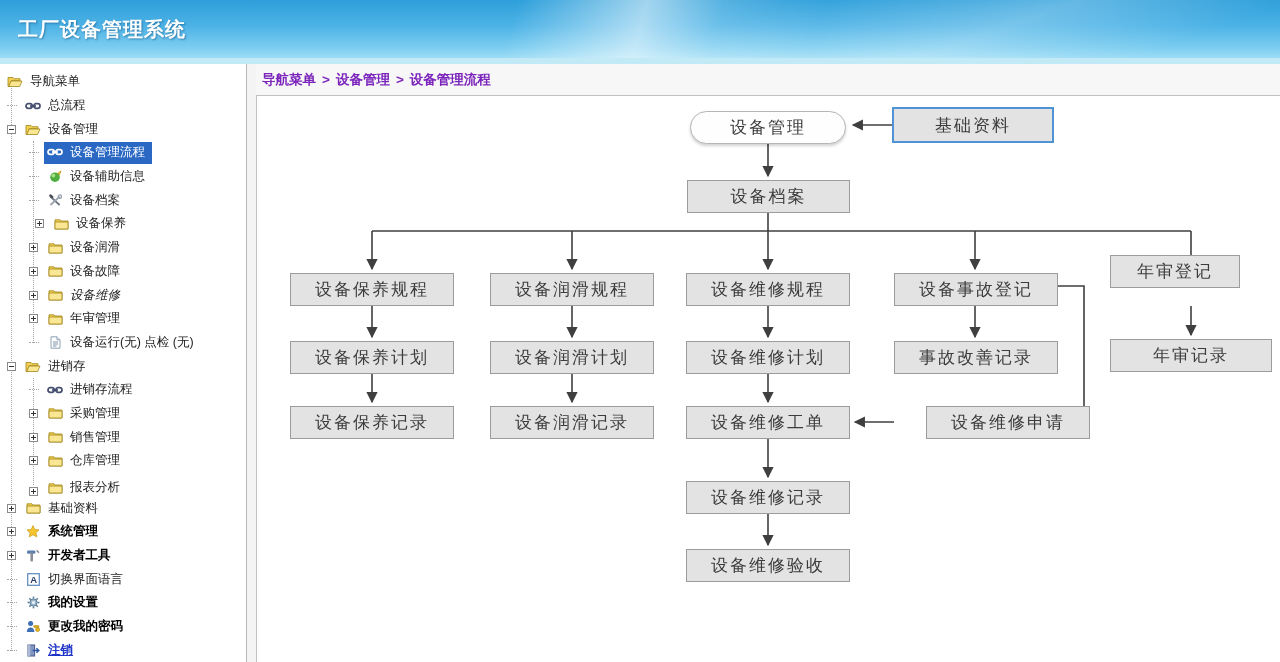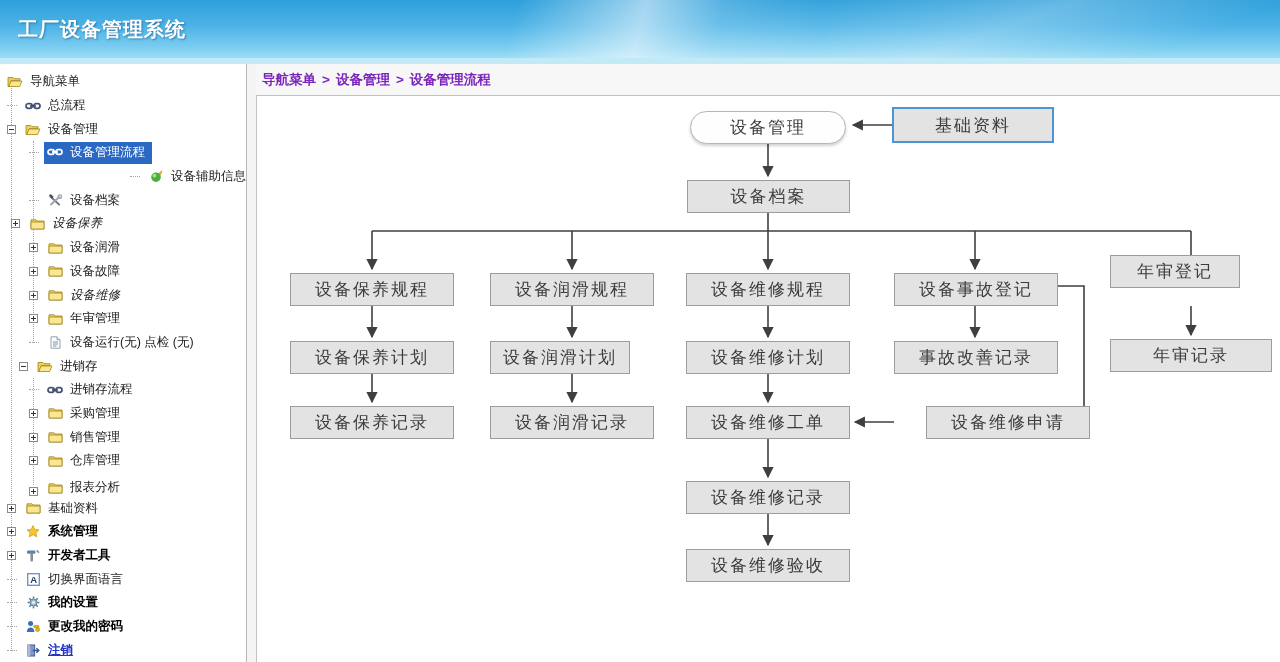--- a/index.html
+++ b/index.html
@@ -114,21 +114,21 @@
           <span class="ticon">
             <svg width="16" height="10" viewBox="0 0 16 10">
               <rect x="1" y="2.7" width="6.2" height="4.6" rx="2.3" fill="none" stroke="#ffffff" stroke-width="1.7"></rect>
               <rect x="8.8" y="2.7" width="6.2" height="4.6" rx="2.3" fill="none" stroke="#ffffff" stroke-width="1.7"></rect>
               <line x1="5" y1="5" x2="11" y2="5" stroke="#ffffff" stroke-width="1.7"></line>
             </svg>
           </span>
           <span class="lbl">设备管理流程</span>
         </span>
       </div>
-      <div class="tree-row" style="padding-left: 29px; justify-content: flex-end;">
+      <div class="tree-row" style="padding-left: 29px;">
         <span class="slot">
           <span class="stub"></span>
         </span>
         <span class="hl">
           <span class="ticon">
             <svg width="13" height="13" viewBox="0 0 13 13">
               <circle cx="6" cy="7.2" r="4.8" fill="#4fae3d"></circle>
               <circle cx="4.4" cy="5.6" r="1.9" fill="#a8e08a"></circle>
               <path d="M8.5 3.5 L12 .8 L10.6 4.8 z" fill="#e8c430" stroke="#a07c08" stroke-width=".5"></path>
             </svg>
@@ -145,21 +145,21 @@
             <svg width="14" height="13" viewBox="0 0 14 13">
               <line x1="2.4" y1="2.6" x2="11.6" y2="11" stroke="#6e7480" stroke-width="1.8"></line>
               <line x1="11.6" y1="2.6" x2="2.4" y2="11" stroke="#9aa2b0" stroke-width="1.8"></line>
               <rect x="1" y="1" width="4.6" height="2.6" rx="1" fill="#4c525c" transform="rotate(42 3.3 2.3)"></rect>
               <circle cx="11.8" cy="2.6" r="1.7" fill="none" stroke="#9aa2b0" stroke-width="1.3"></circle>
             </svg>
           </span>
           <span class="lbl">设备档案</span>
         </span>
       </div>
-      <div class="tree-row" style="padding-left: 11px; font-style: italic;">
+      <div class="tree-row" style="padding-left: 35px;">
         <span class="slot">
           <svg width="9" height="9" viewBox="0 0 9 9">
             <rect x=".5" y=".5" width="8" height="8" fill="#fff" stroke="#8a8a8a"></rect>
             <line x1="2" y1="4.5" x2="7" y2="4.5" stroke="#333" stroke-width="1"></line>
             <line x1="4.5" y1="2" x2="4.5" y2="7" stroke="#333" stroke-width="1"></line>
           </svg>
         </span>
         <span class="hl">
           <span class="ticon">
             <svg width="15" height="12" viewBox="0 0 15 12">
@@ -252,21 +252,21 @@
               <path d="M1 .8h6l3 3v8.4H1z" fill="#fdfdfd" stroke="#8fa3b5"></path>
               <path d="M7 .8v3h3" fill="#dde8f0" stroke="#8fa3b5"></path>
               <line x1="3" y1="6" x2="8" y2="6" stroke="#7d96ad"></line>
               <line x1="3" y1="8" x2="8" y2="8" stroke="#7d96ad"></line>
               <line x1="3" y1="10" x2="6.5" y2="10" stroke="#7d96ad"></line>
             </svg>
           </span>
           <span class="lbl">设备运行(无) 点检 (无)</span>
         </span>
       </div>
-      <div class="tree-row" style="padding-left: 19px;">
+      <div class="tree-row" style="padding-left: 7px;">
         <span class="slot">
           <svg width="9" height="9" viewBox="0 0 9 9">
             <rect x=".5" y=".5" width="8" height="8" fill="#fff" stroke="#8a8a8a"></rect>
             <line x1="2" y1="4.5" x2="7" y2="4.5" stroke="#333" stroke-width="1"></line>
           </svg>
         </span>
         <span class="hl">
           <span class="ticon">
             <svg width="16" height="13" viewBox="0 0 16 13">
               <path d="M1 2.5h5l1 1.2h6v2H4.2L2.2 11.5H1z" fill="#f3cf54" stroke="#a08618" stroke-width=".8"></path>
@@ -529,21 +529,21 @@
         </svg>
         <div class="fnode shape-pill" style="left: 433px; top: 15px; width: 156px; height: 33px;">设备管理</div>
         <div class="fnode shape-highlight" style="left: 635px; top: 11px; width: 162px; height: 36px;">基础资料</div>
         <div class="fnode shape-box" style="left: 430px; top: 84px; width: 163px; height: 33px;">设备档案</div>
         <div class="fnode shape-box" style="left: 33px; top: 177px; width: 164px; height: 33px;">设备保养规程</div>
         <div class="fnode shape-box" style="left: 233px; top: 177px; width: 164px; height: 33px;">设备润滑规程</div>
         <div class="fnode shape-box" style="left: 429px; top: 177px; width: 164px; height: 33px;">设备维修规程</div>
         <div class="fnode shape-box" style="left: 637px; top: 177px; width: 164px; height: 33px;">设备事故登记</div>
         <div class="fnode shape-box" style="left: 853px; top: 159px; width: 130px; height: 33px;">年审登记</div>
         <div class="fnode shape-box" style="left: 33px; top: 245px; width: 164px; height: 33px;">设备保养计划</div>
-        <div class="fnode shape-box" style="left: 233px; top: 245px; width: 140px; height: 33px;">设备润滑计划</div>
+        <div class="fnode shape-box" style="left: 233px; top: 245px; width: 164px; height: 33px;">设备润滑计划</div>
         <div class="fnode shape-box" style="left: 429px; top: 245px; width: 164px; height: 33px;">设备维修计划</div>
         <div class="fnode shape-box" style="left: 637px; top: 245px; width: 164px; height: 33px;">事故改善记录</div>
         <div class="fnode shape-box" style="left: 853px; top: 243px; width: 162px; height: 33px;">年审记录</div>
         <div class="fnode shape-box" style="left: 33px; top: 310px; width: 164px; height: 33px;">设备保养记录</div>
         <div class="fnode shape-box" style="left: 233px; top: 310px; width: 164px; height: 33px;">设备润滑记录</div>
         <div class="fnode shape-box" style="left: 429px; top: 310px; width: 164px; height: 33px;">设备维修工单</div>
         <div class="fnode shape-box" style="left: 669px; top: 310px; width: 164px; height: 33px;">设备维修申请</div>
         <div class="fnode shape-box" style="left: 429px; top: 385px; width: 164px; height: 33px;">设备维修记录</div>
         <div class="fnode shape-box" style="left: 429px; top: 453px; width: 164px; height: 33px;">设备维修验收</div>
       </div>

